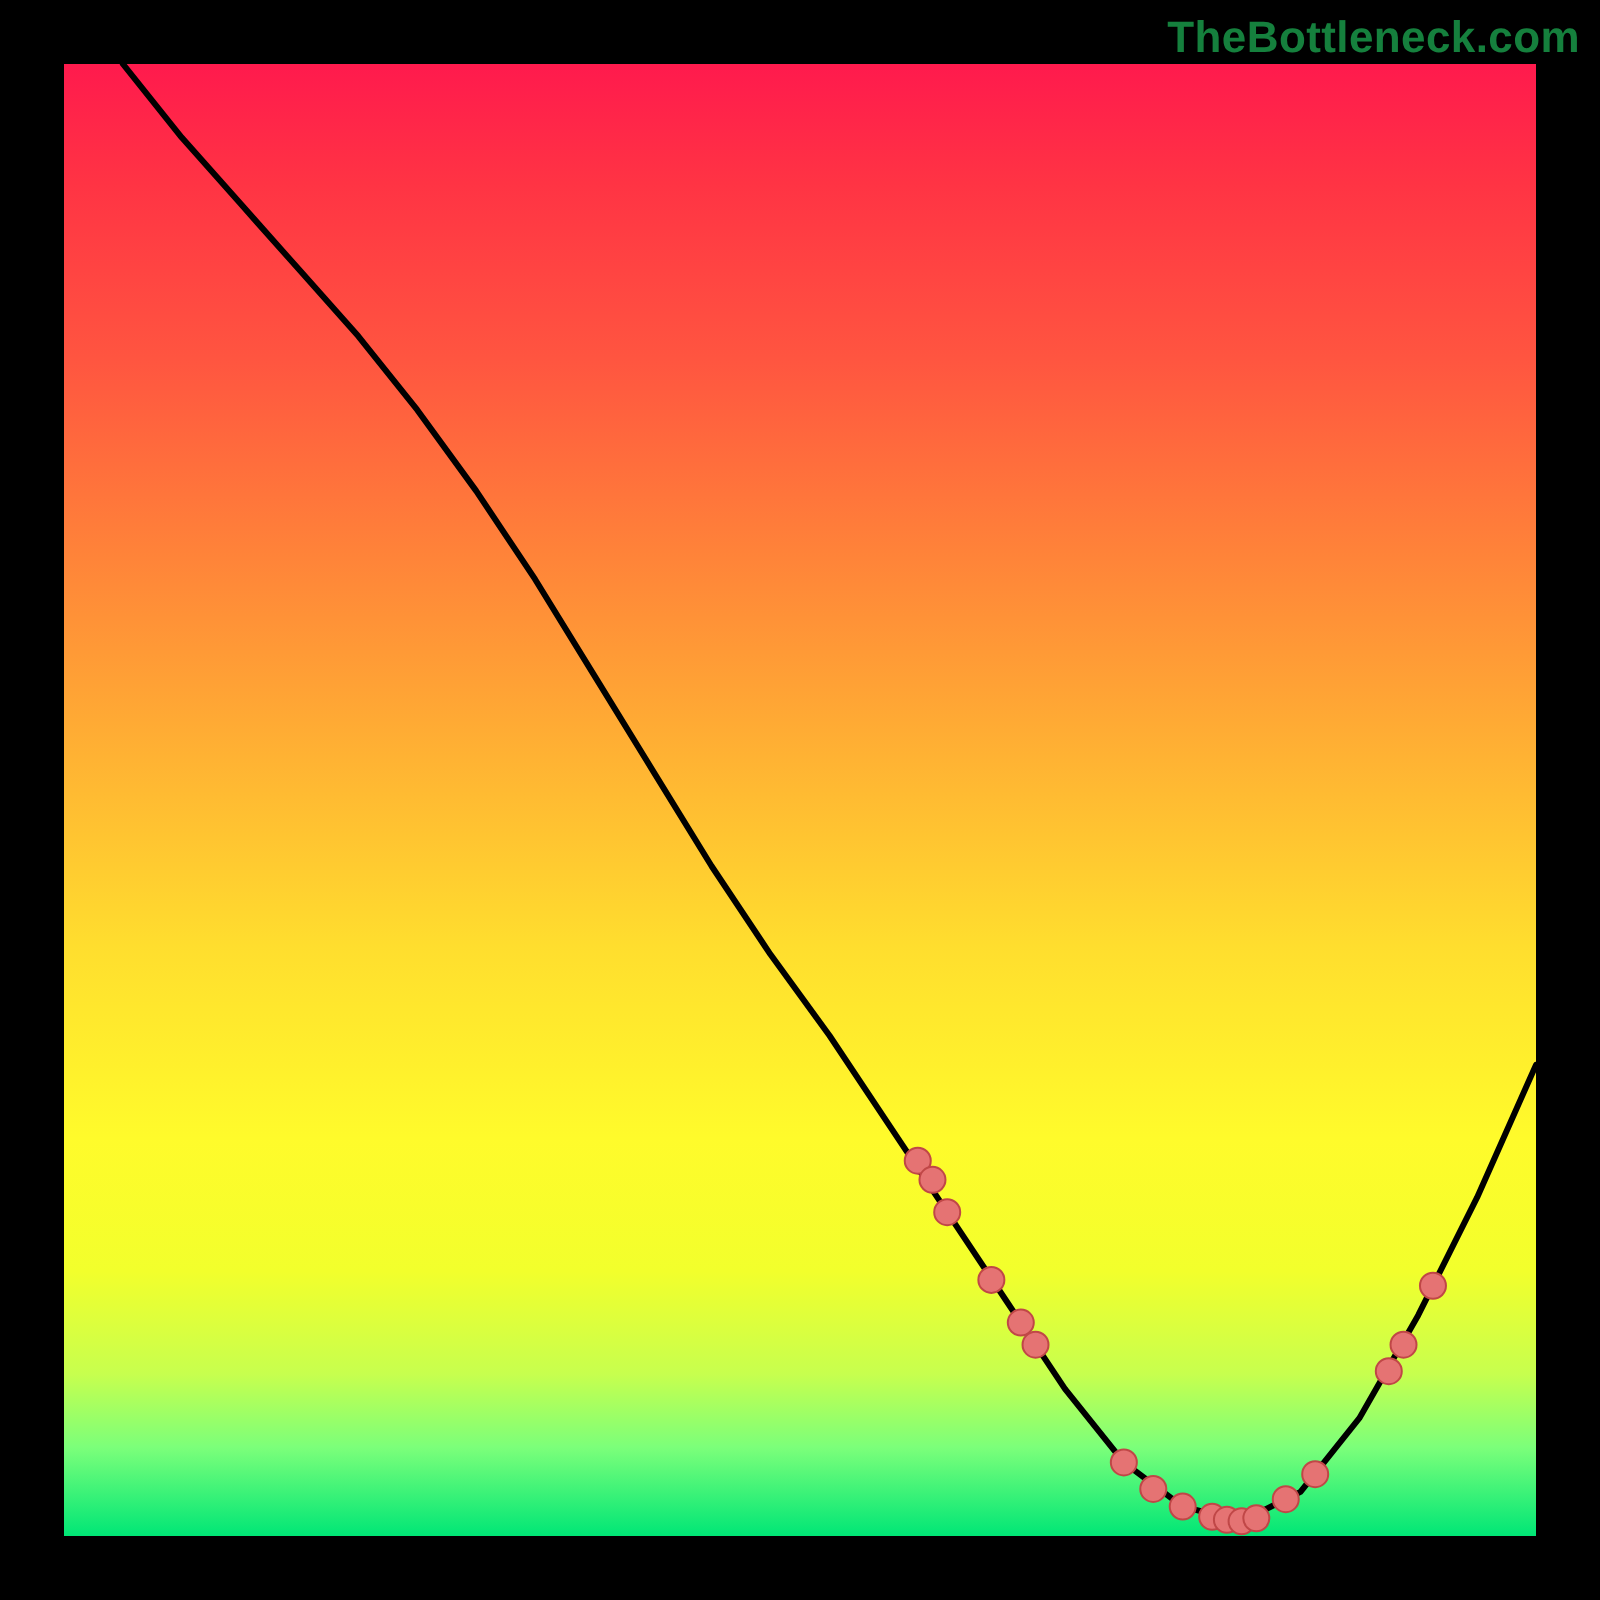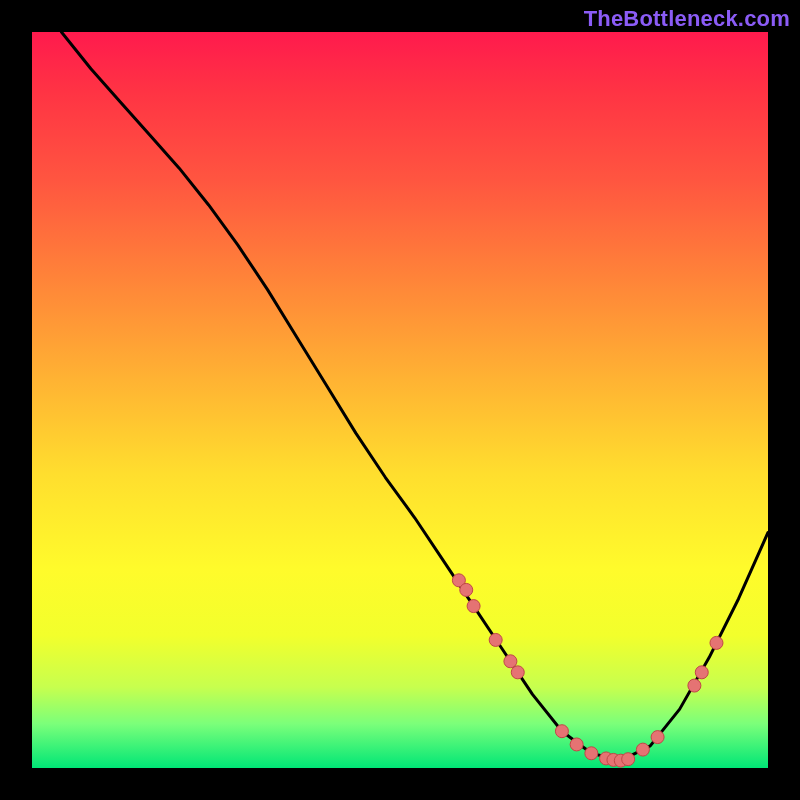--- a/index.html
+++ b/index.html
@@ -32,21 +32,21 @@
       #fffb2b 73%,
       #f2ff2c 82%,
       #c7ff4e 89%,
       #7bff7a 94%,
       #00e676 100%);
   }
   .watermark {
     position: absolute;
     top: 6px;
     right: 10px;
-    color: #8b5cf6;
+    color: #15803d;
     font-size: 22px;
     font-weight: 600;
     letter-spacing: 0.2px;
     user-select: none;
   }
   svg.curve {
     position: absolute;
     left: 0;
     top: 0;
     width: 736px;

